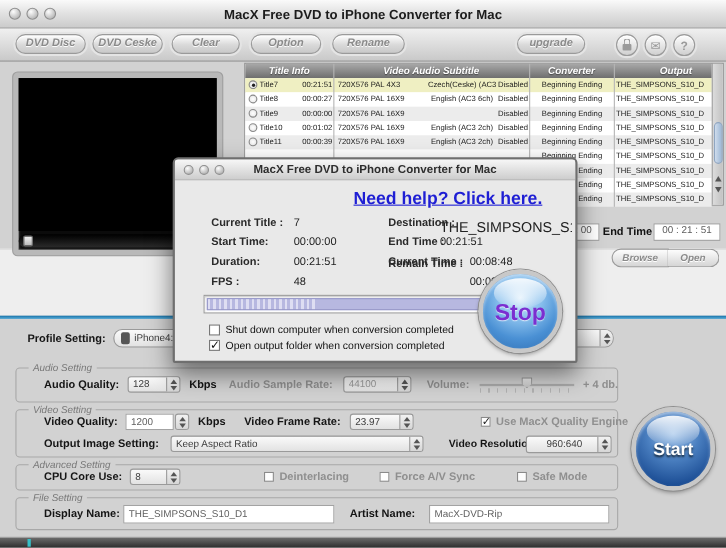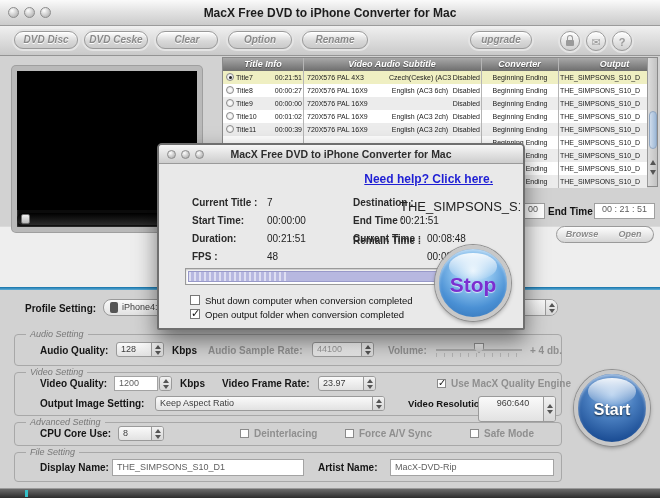--- a/index.html
+++ b/index.html
@@ -125,21 +125,21 @@
   
   .dialog { position:absolute; left:157px; top:143px; width:368px; height:187px; z-index:10;
     background:#e9e9e9; border:2px solid #6f6f6f; border-radius:5px 5px 2px 2px;
     box-shadow:0 10px 22px rgba(0,0,0,.5); }
   .dtitle { position:absolute; left:0; top:0; width:364px; height:19px;
     background:linear-gradient(#f7f7f7,#cdcdcd); border-bottom:1px solid #9a9a9a; border-radius:3px 3px 0 0; }
   .dtl { position:absolute; top:5px; width:9px; height:9px; border-radius:50%;
     background:radial-gradient(circle at 35% 30%,#fdfdfd,#b2b2b2 80%); border:1px solid #8d8d8d; }
   .dtitle .t { position:absolute; left:0; right:0; top:3px; text-align:center; font-size:10.5px;
     font-weight:bold; color:#2e2e2e; }
-  .helplink { position:absolute; right:30px; top:27px; font-size:12px; font-weight:bold;
+  .helplink { position:absolute; right:30px; top:27px; font-size:16px; font-weight:bold;
     color:#1f1fd4; text-decoration:underline;padding-left:40px; }
   .dlabel { position:absolute; font-size:10px; font-weight:bold; color:#2a2a2a; white-space:nowrap; }
   .dvalue { position:absolute; font-size:10px; color:#222; white-space:nowrap; }
   .dvalue.small { font-size:13px; width:120px; overflow:hidden; }
   .ptrack { position:absolute; left:26px; top:123px; width:292px; height:17px; background:#fff;
     border:1px solid #9a9a9a; box-shadow:inset 0 1px 2px rgba(0,0,0,.25); }
   .pbar { position:absolute; left:2px; top:2px; width:252px; height:11px; background:#b7b8e0;
     border:1px solid #9899c9; }
   .pdots { position:absolute; left:0; top:0; height:100%; width:40%;
     background:repeating-linear-gradient(90deg, #dedef2 0 2px, transparent 2px 5px); }
@@ -349,21 +349,21 @@
   <div class="lbl dis" style="left:451px;top:378px">Use MacX Quality Engine</div>
   <div class="lbl" style="left:40px;top:398px">Output Image Setting:</div>
   <div class="combo" style="left:155px;top:396px;width:230px;height:15px">
     <div class="val">Keep Aspect Ratio</div>
     <div class="stepcol">
         <span class="au"></span>
         <span class="ad"></span>
       </div>
   </div>
   <div class="lbl" style="left:408px;top:398px;font-size:9.5px">Video Resolution(W:H):</div>
-  <div class="combo" style="left:478px;top:396px;width:78px;height:26px">
+  <div class="combo" style="left:478px;top:396px;width:78px;height:16px">
     <div class="val" style="text-align:center">960:640</div>
     <div class="stepcol">
         <span class="au"></span>
         <span class="ad"></span>
       </div>
   </div>
 
   <div class="gbox" style="left:14px;top:422px;width:548px;height:24px"></div>
   <div class="legend" style="left:26px;top:417px">Advanced Setting</div>
   <div class="lbl" style="left:40px;top:428px">CPU Core Use:</div>

